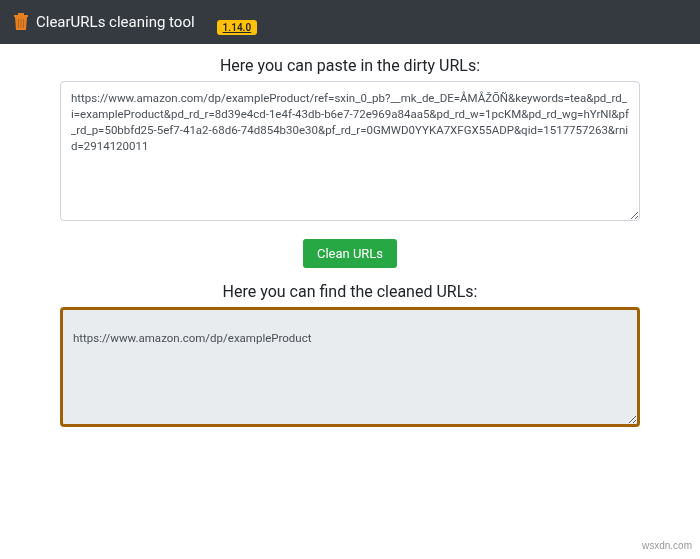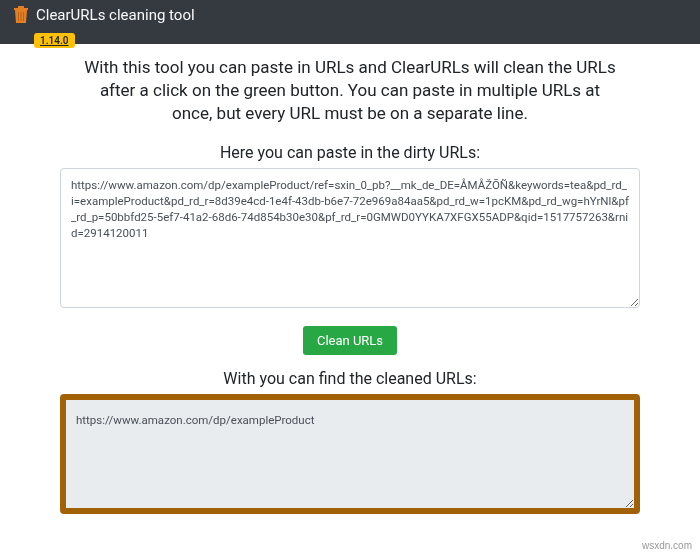--- a/index.html
+++ b/index.html
@@ -41,21 +41,21 @@
       padding: 2px 6px;
       border-radius: 3px;
       margin-left: -2px;
       margin-top: 18px;
       position: relative;
       top: 8px;
       text-decoration: underline;
     }
     .navbar-content {
       display: flex;
-      flex-direction: column;
+      flex-direction: row;
       align-items: flex-start;
       position: relative;
     }
     .navbar-row {
       display: flex;
       align-items: center;
       gap: 6px;
     }
     .badge-wrapper {
       margin-left: 24px;
@@ -89,23 +89,23 @@
       color: #495057;
       font-family: inherit;
       resize: both;
       line-height: 1.4;
       overflow-wrap: break-word;
       word-break: break-all;
     }
     .textarea-output {
       width: 100%;
       height: 120px;
-      border: 6px solid #a16207;
+      border: 3px solid #a16207;
       border-radius: 4px;
-      padding: 12px 10px;
+      padding: 20px 10px;
       font-size: 11.5px;
       color: #495057;
       background: #e9ecef;
       font-family: inherit;
       resize: both;
       line-height: 1.4;
       overflow-wrap: break-word;
       word-break: break-all;
     }
     .button-row {
@@ -149,26 +149,25 @@
       </span>
       <span class="app-title">ClearURLs cleaning tool</span>
     </div>
     <div class="badge-wrapper">
       <span class="version-badge">1.14.0</span>
     </div>
   </div>
 </div>
 
 <div class="container">
-  <p class="headline">With this tool you can paste in URLs and ClearURLs will clean the URLs after a click on the green button. You can paste in multiple URLs at once, but every URL must be on a separate line.</p>
 
   <p class="section-label">Here you can paste in the dirty URLs:</p>
   <textarea class="textarea-input" style="">https://www.amazon.com/dp/exampleProduct/ref=sxin_0_pb?__mk_de_DE=ÅMÅŽÕÑ&amp;keywords=tea&amp;pd_rd_i=exampleProduct&amp;pd_rd_r=8d39e4cd-1e4f-43db-b6e7-72e969a84aa5&amp;pd_rd_w=1pcKM&amp;pd_rd_wg=hYrNl&amp;pf_rd_p=50bbfd25-5ef7-41a2-68d6-74d854b30e30&amp;pf_rd_r=0GMWD0YYKA7XFGX55ADP&amp;qid=1517757263&amp;rnid=2914120011</textarea>
 
   <div class="button-row">
     <button class="clean-button">Clean URLs</button>
   </div>
 
-  <p class="section-label">With you can find the cleaned URLs:</p>
+  <p class="section-label">Here you can find the cleaned URLs:</p>
   <textarea class="textarea-output" readonly="" style="">https://www.amazon.com/dp/exampleProduct</textarea>
 </div>
 
 <div class="watermark">wsxdn.com</div>
 
 </body></html>

